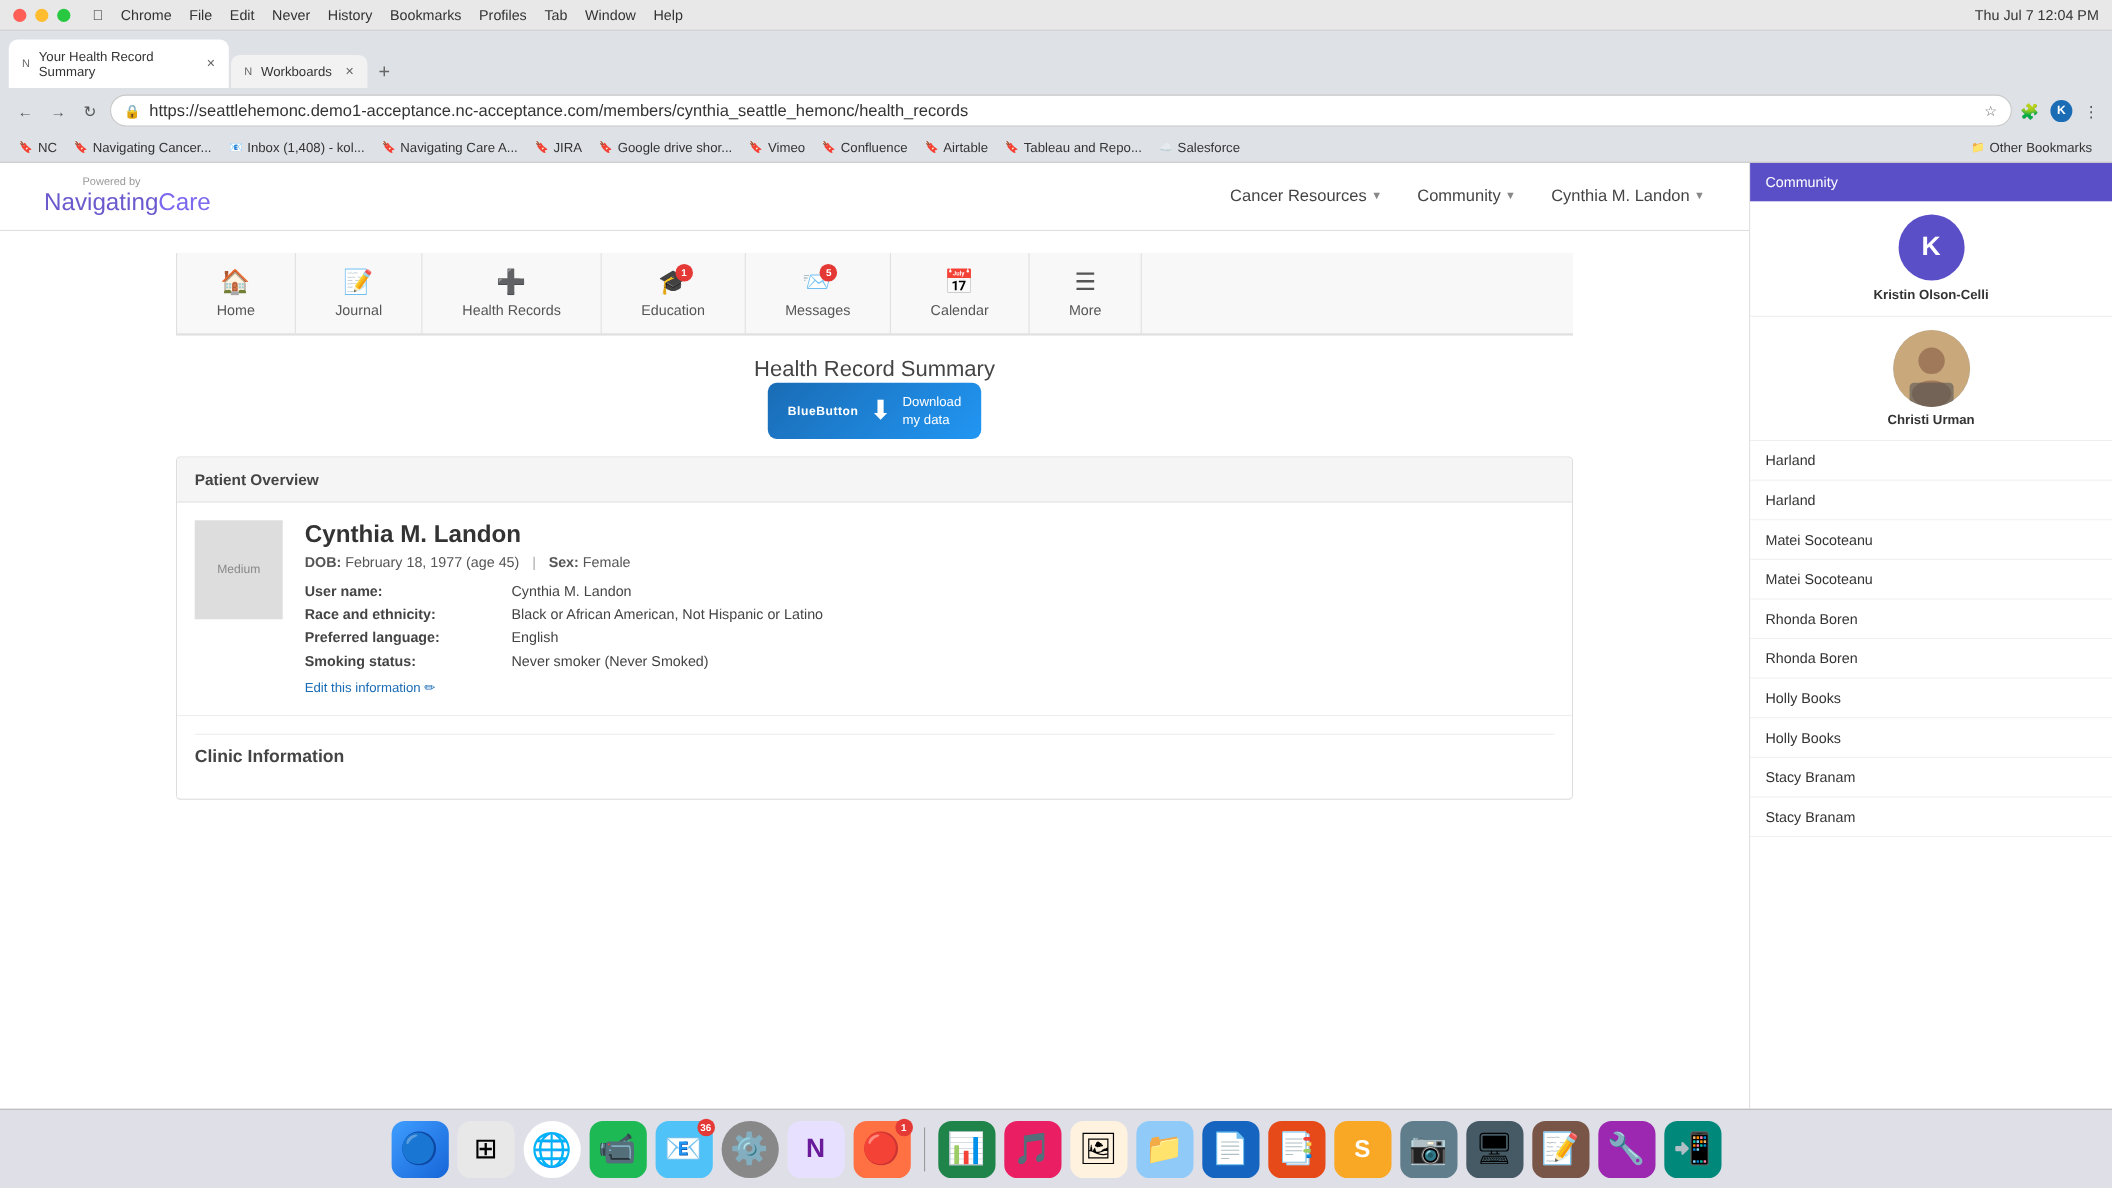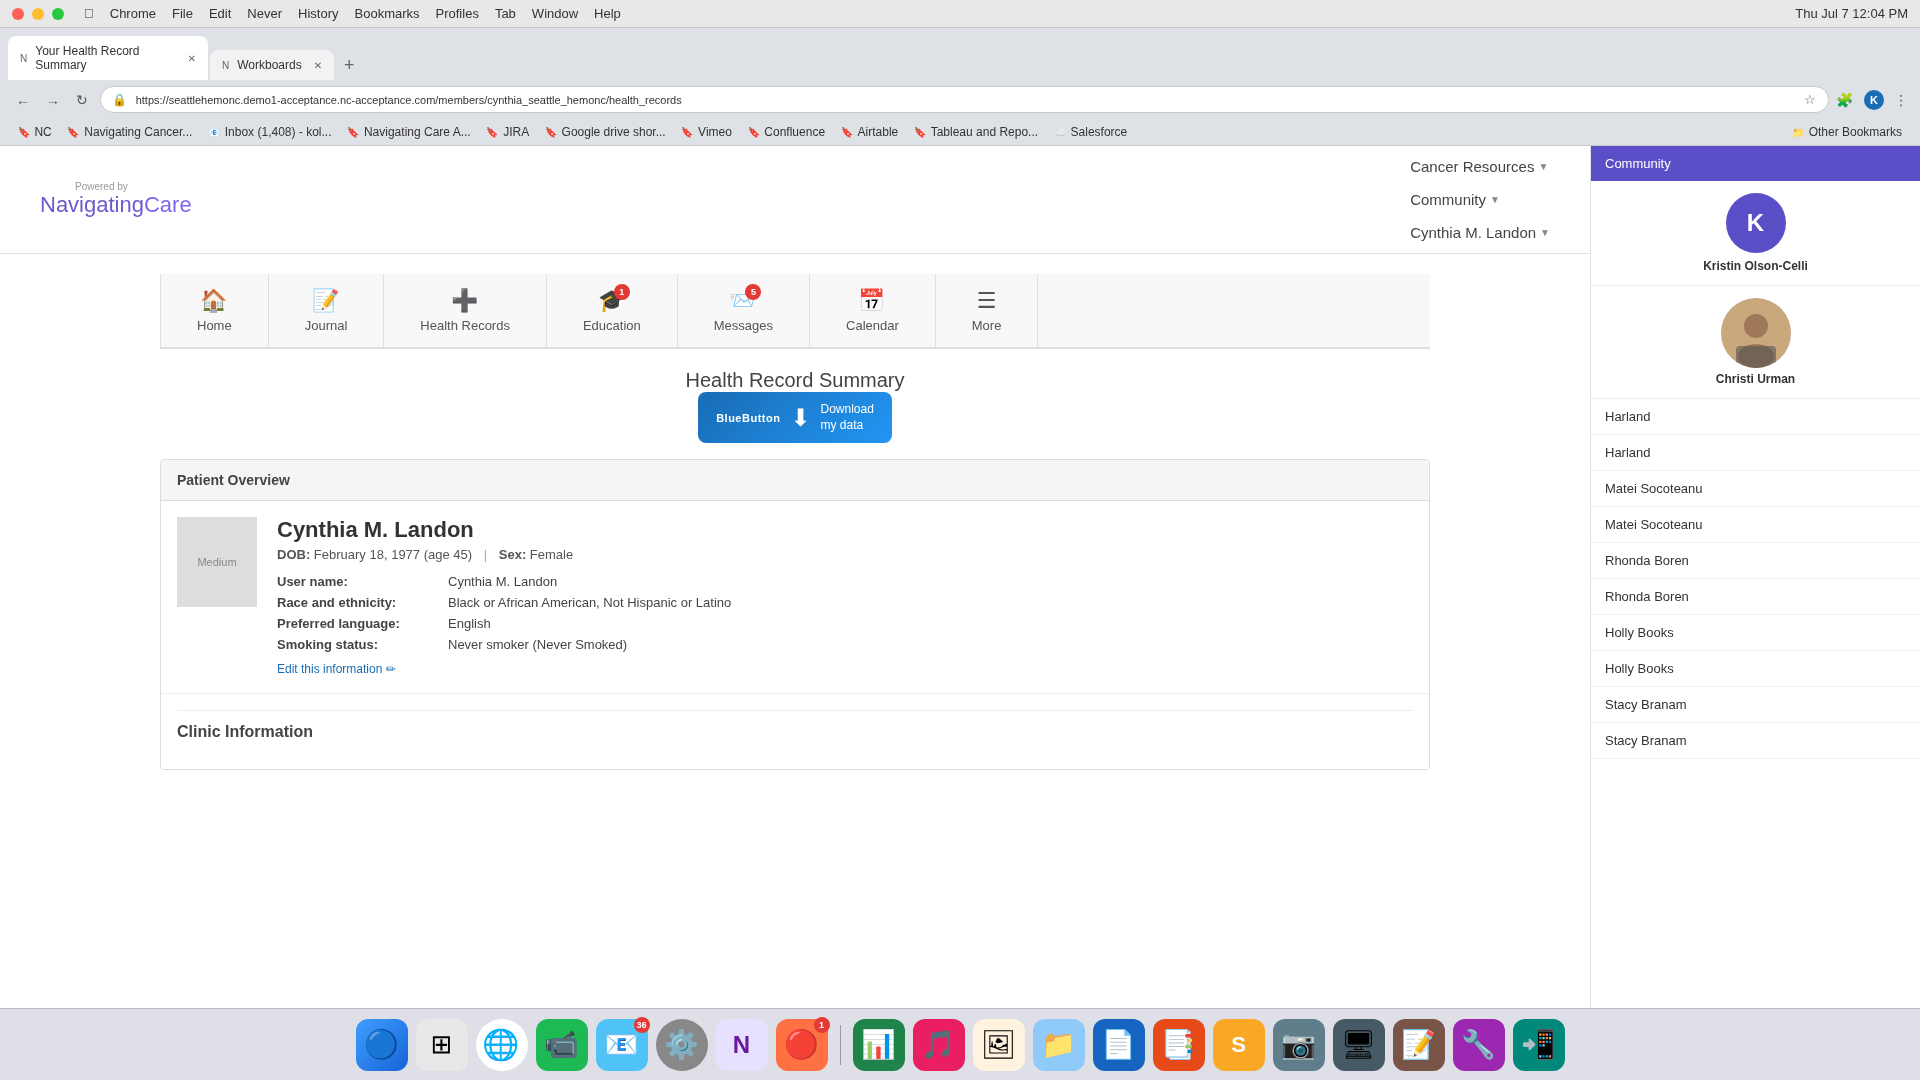--- a/index.html
+++ b/index.html
@@ -65,21 +65,21 @@
     .address-bar {
       flex: 1;
       display: flex;
       align-items: center;
       background: #fff;
       border-radius: 20px;
       padding: 5px 12px;
       gap: 8px;
       border: 1px solid #c8c8c8;
     }
-    .address-input { flex: 1; border: none; outline: none; font-size: 11px; color: #333; background: transparent; }
+    .address-input { flex: 1; border: none; outline: none; font-size: 15px; color: #333; background: transparent; }
     .address-icons { display: flex; gap: 6px; color: #666; font-size: 13px; }
 
     .bookmarks-bar {
       display: flex;
       align-items: center;
       padding: 4px 12px;
       gap: 4px;
       background: #dee1e6;
       border-bottom: 1px solid #c8c8c8;
       font-size: 12px;
@@ -122,21 +122,21 @@
       border-bottom: 1px solid #e0e0e0;
     }
     .logo-area {
       display: flex;
       flex-direction: column;
     }
     .powered-by { font-size: 10px; color: #999; margin-left: 35px; }
     .logo-text { font-size: 22px; font-weight: 300; color: #555; }
     .logo-text span { color: #6a5acd; font-weight: 500; }
 
-    .header-nav { display: flex; gap: 16px; align-items: flex-start; flex-direction: column; }
+    .header-nav { display: flex; gap: 32px; align-items: flex-start; }
     .header-nav-item {
       display: flex;
       align-items: center;
       gap: 4px;
       font-size: 15px;
       color: #444;
       cursor: pointer;
     }
     .dropdown-arrow { font-size: 10px; color: #888; }
 
@@ -236,21 +236,21 @@
       justify-content: center;
       font-size: 11px;
       color: #888;
       flex-shrink: 0;
     }
     .patient-details { flex: 1; }
     .patient-name { font-size: 22px; font-weight: 600; color: #333; margin-bottom: 4px; }
     .patient-meta { font-size: 13px; color: #555; margin-bottom: 12px; }
     .patient-meta strong { font-weight: 600; }
     .patient-meta .separator { margin: 0 8px; color: #aaa; }
-    .info-table { display: grid; grid-template-columns: 160px 1fr; gap: 6px 11px; margin-top: 8px; }
+    .info-table { display: grid; grid-template-columns: 160px 1fr; gap: 6px 28px; margin-top: 8px; }
     .info-label { font-size: 13px; font-weight: 600; color: #444; }
     .info-value { font-size: 13px; color: #444; }
     .edit-link { font-size: 12px; color: #1a6cb5; text-decoration: none; cursor: pointer; margin-top: 10px; display: inline-block; }
     .clinic-title { font-size: 16px; font-weight: 600; color: #444; padding: 12px 0; border-top: 1px solid #eee; }
 
     
     .right-sidebar {
       width: 330px;
       background: #fff;
       border-left: 1px solid #e0e0e0;

